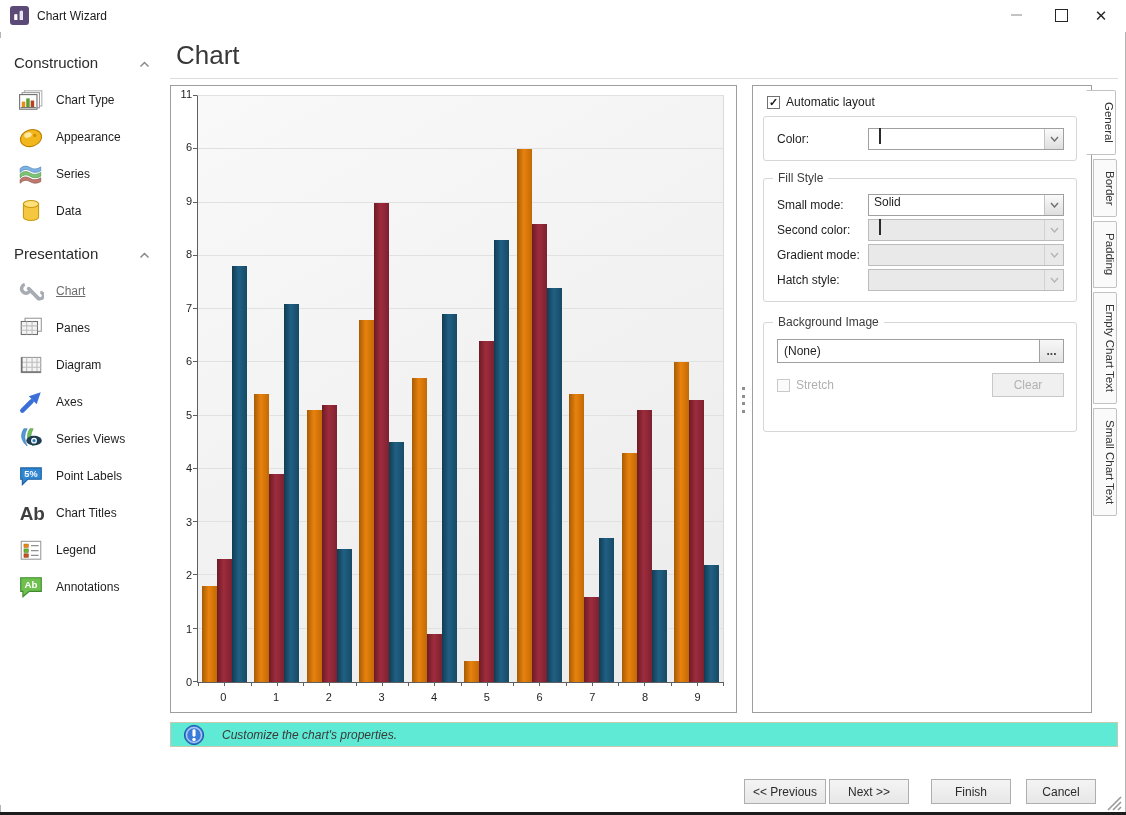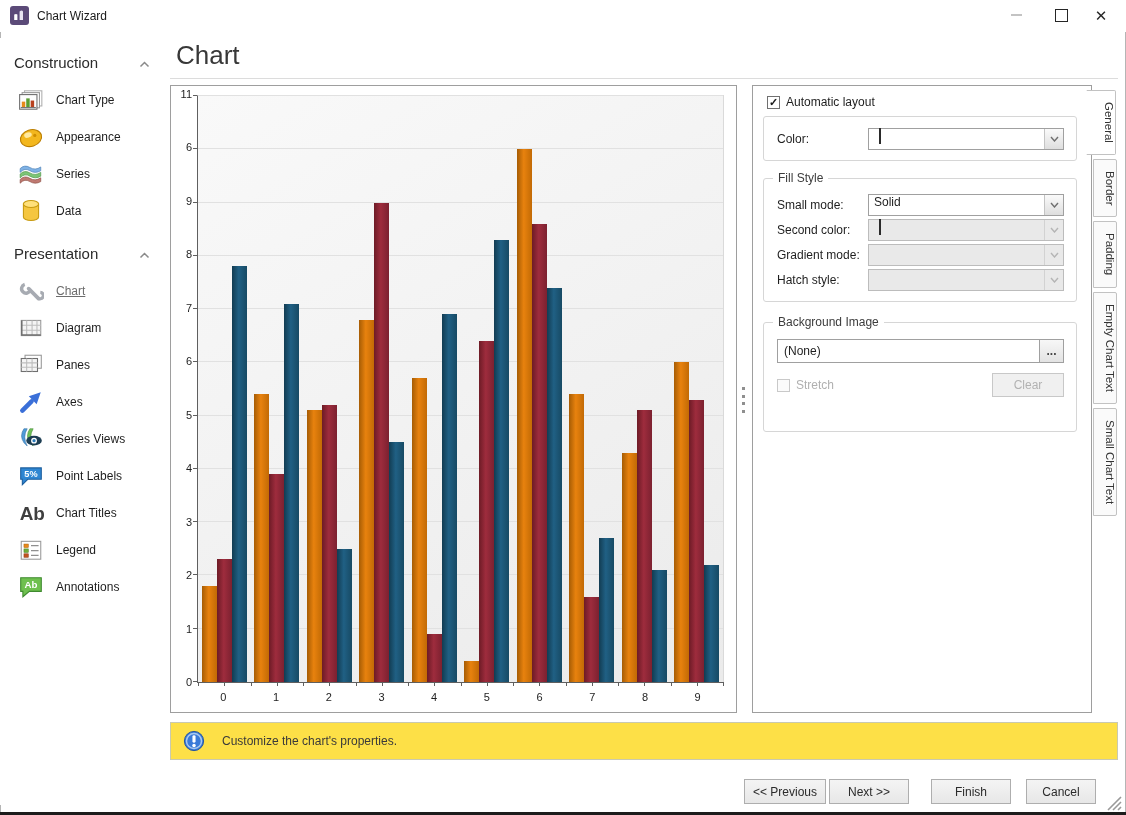--- a/index.html
+++ b/index.html
@@ -93,22 +93,22 @@
   #clear-btn{width:72px;height:24px;}
 
   
   #tabstrip{position:absolute;left:1086px;top:90px;width:32px;}
   .vtab{writing-mode:vertical-rl;width:24px;margin-left:7px;margin-bottom:4px;
       padding:11px 0;text-align:center;background:#fafafa;border:1px solid #c2c2c2;
       color:#333;font-size:11.5px;box-sizing:border-box;border-radius:0 2px 2px 0;cursor:default;}
   .vtab.sel{width:30px;margin-left:0;background:#fff;border-left-color:#fff;}
 
   
-  #infobar{position:absolute;left:170px;top:722px;width:948px;height:38px;background:#fde047;
-      border:1px solid #c9c9b0;box-sizing:border-box;display:flex;align-items:center;}
+  #infobar{position:absolute;left:170px;top:722px;width:948px;height:25px;background:#5eead4;
+      border:1px solid #c9c9b0;box-sizing:border-box;display:flex;align-items:center;font-style:italic;}
   #info-icon{width:22px;height:22px;margin-left:12px;flex:0 0 22px;}
   #info-text{margin-left:17px;color:#3a3a3a;}
 
   
   .footer-btn{position:absolute;top:779px;height:25px;font-size:12px;}
   #prev-btn{left:744px;width:82px;} #next-btn{left:829px;width:80px;}
   #finish-btn{left:931px;width:80px;} #cancel-btn{left:1026px;width:70px;}
   #resize-grip{position:absolute;right:4px;bottom:4px;width:17px;height:17px;}
 </style>
 </head>
@@ -197,36 +197,36 @@
             <path d="M6.2 5.8 a4.2 4.2 0 1 0 5.3 5.3" stroke="#a7abb2" stroke-width="3.2"></path>
             <path d="M9.8 9.8 L19 19" stroke="#a7abb2" stroke-width="3.4" stroke-linecap="round"></path>
             <path d="M18.2 18.2 a3 3 0 1 0 2.4 -5" stroke="#a7abb2" stroke-width="3"></path>
           </svg>
         </span>
         <span class="sb-label">Chart</span>
       </div>
       <div class="sb-item">
         <span class="sb-icon">
           <svg viewBox="0 0 24 24">
+            <rect x="6.5" y="3" width="15" height="12" fill="#ffffff" stroke="#9a9a9a"></rect>
+            <rect x="3" y="6" width="15" height="12" fill="#f4f4f4" stroke="#6f6f6f"></rect>
+            <path d="M3 10 H18 M3 14 H18 M8 6 V18 M13 6 V18" stroke="#bdbdbd" fill="none"></path>
+          </svg>
+        </span>
+        <span class="sb-label">Panes</span>
+      </div>
+      <div class="sb-item">
+        <span class="sb-icon">
+          <svg viewBox="0 0 24 24">
             <rect x="3" y="5" width="18" height="14" fill="#f4f4f4" stroke="#9a9a9a"></rect>
             <path d="M3 9.5 H21 M3 14 H21 M8 5 V19 M13 5 V19 M17.5 5 V19" stroke="#bdbdbd" fill="none"></path>
             <path d="M3.5 5 V18.5 H21" stroke="#6f6f6f" fill="none" stroke-width="1.4"></path>
           </svg>
         </span>
         <span class="sb-label">Diagram</span>
-      </div>
-      <div class="sb-item">
-        <span class="sb-icon">
-          <svg viewBox="0 0 24 24">
-            <rect x="6.5" y="3" width="15" height="12" fill="#ffffff" stroke="#9a9a9a"></rect>
-            <rect x="3" y="6" width="15" height="12" fill="#f4f4f4" stroke="#6f6f6f"></rect>
-            <path d="M3 10 H18 M3 14 H18 M8 6 V18 M13 6 V18" stroke="#bdbdbd" fill="none"></path>
-          </svg>
-        </span>
-        <span class="sb-label">Panes</span>
       </div>
       <div class="sb-item">
         <span class="sb-icon">
           <svg viewBox="0 0 24 24">
             <path d="M4 20 L12.5 11.5" stroke="#3a6fd8" stroke-width="4.2" stroke-linecap="round" fill="none"></path>
             <polygon points="21,3 10,6.8 17.2,14" fill="#3a6fd8"></polygon>
           </svg>
         </span>
         <span class="sb-label">Axes</span>
       </div>

